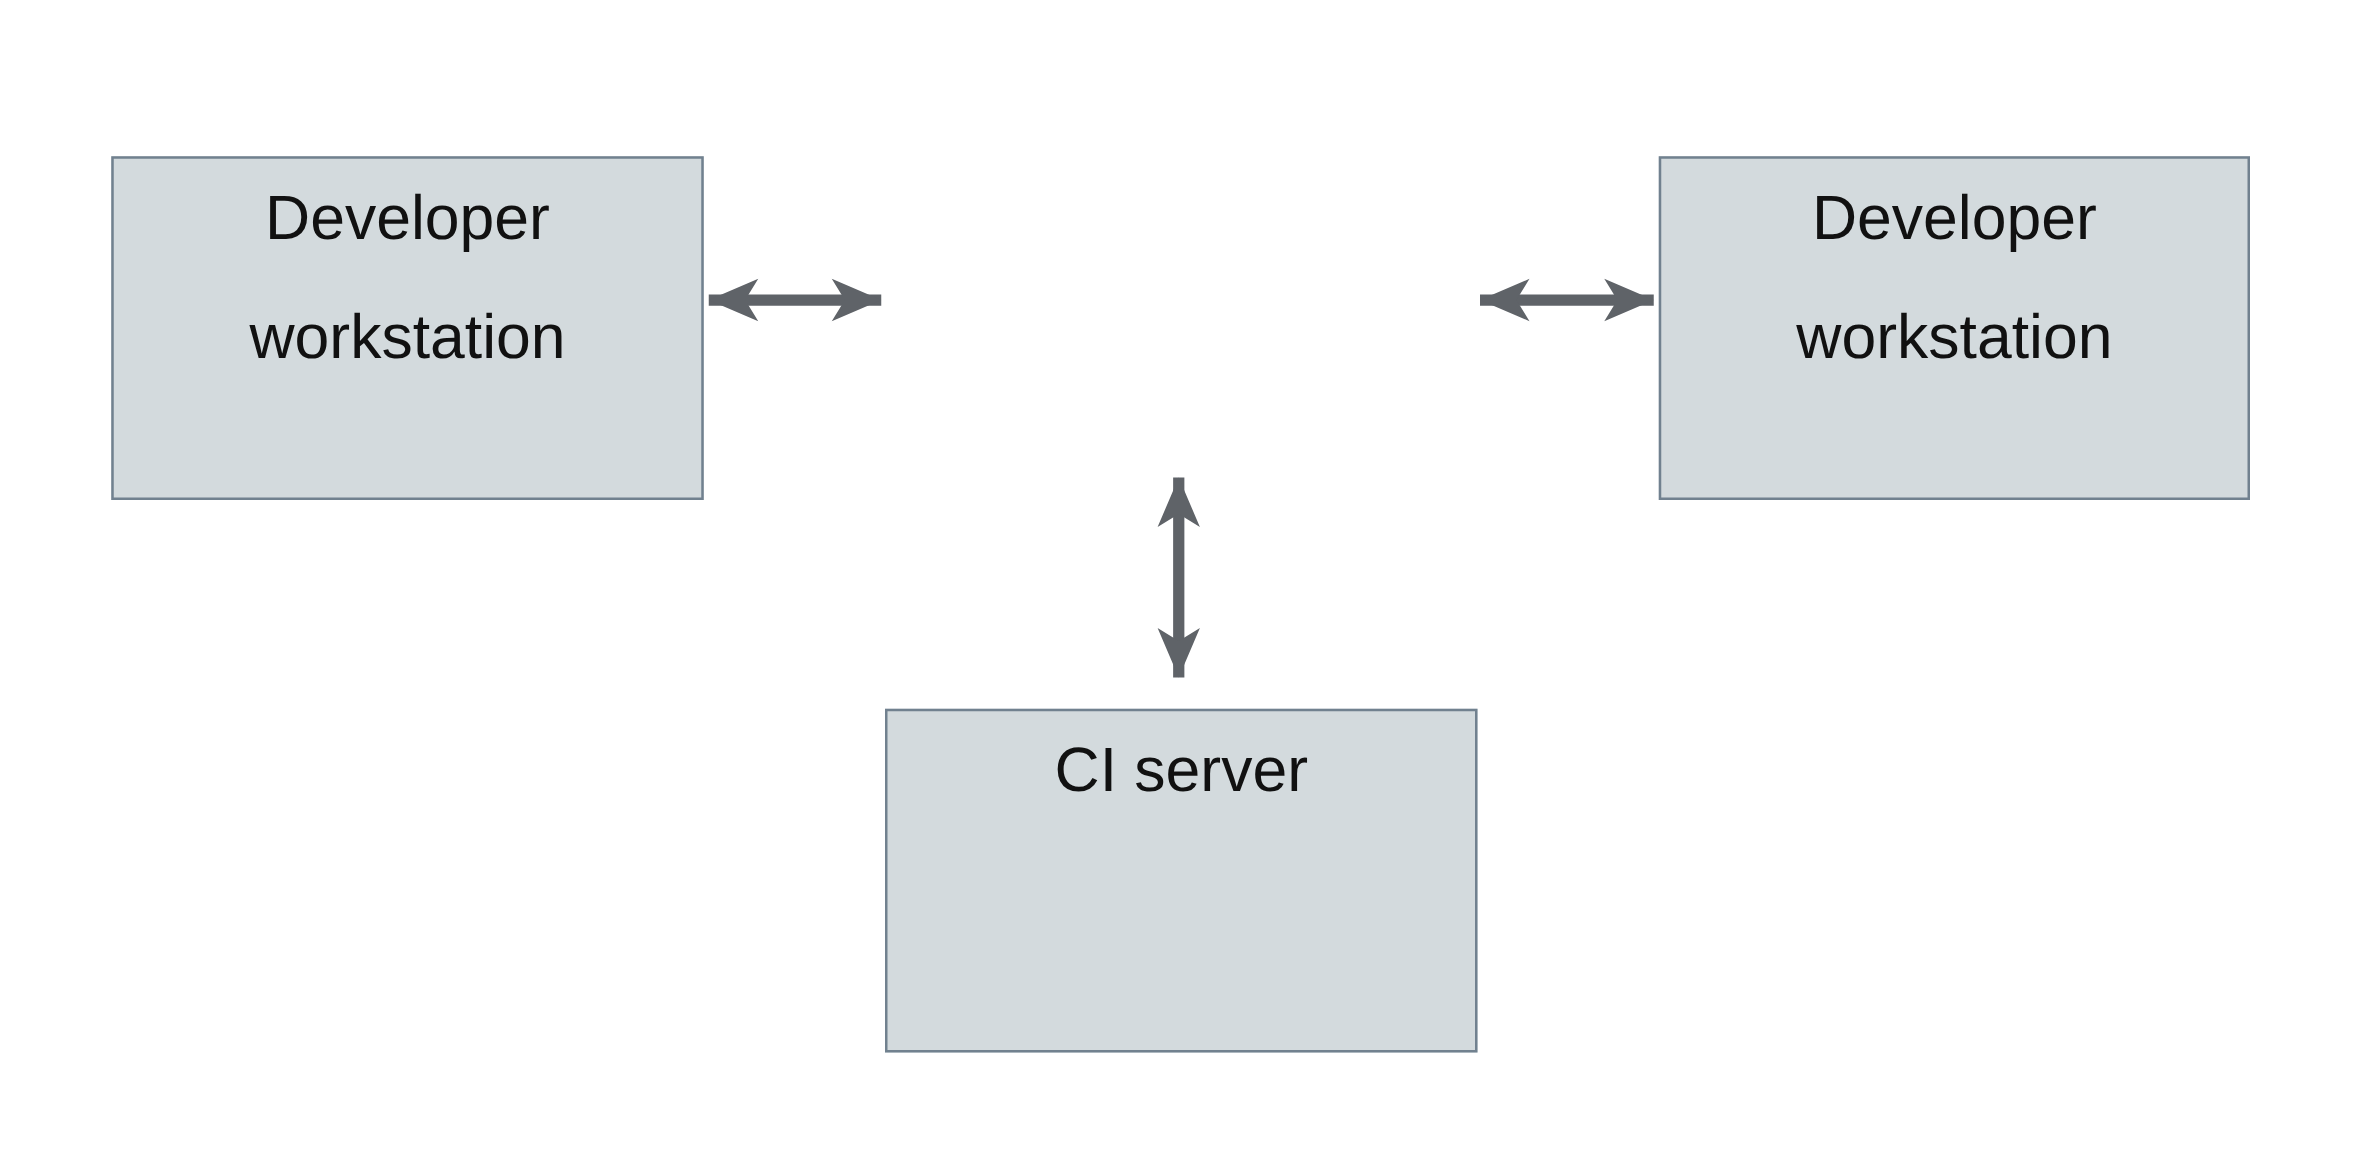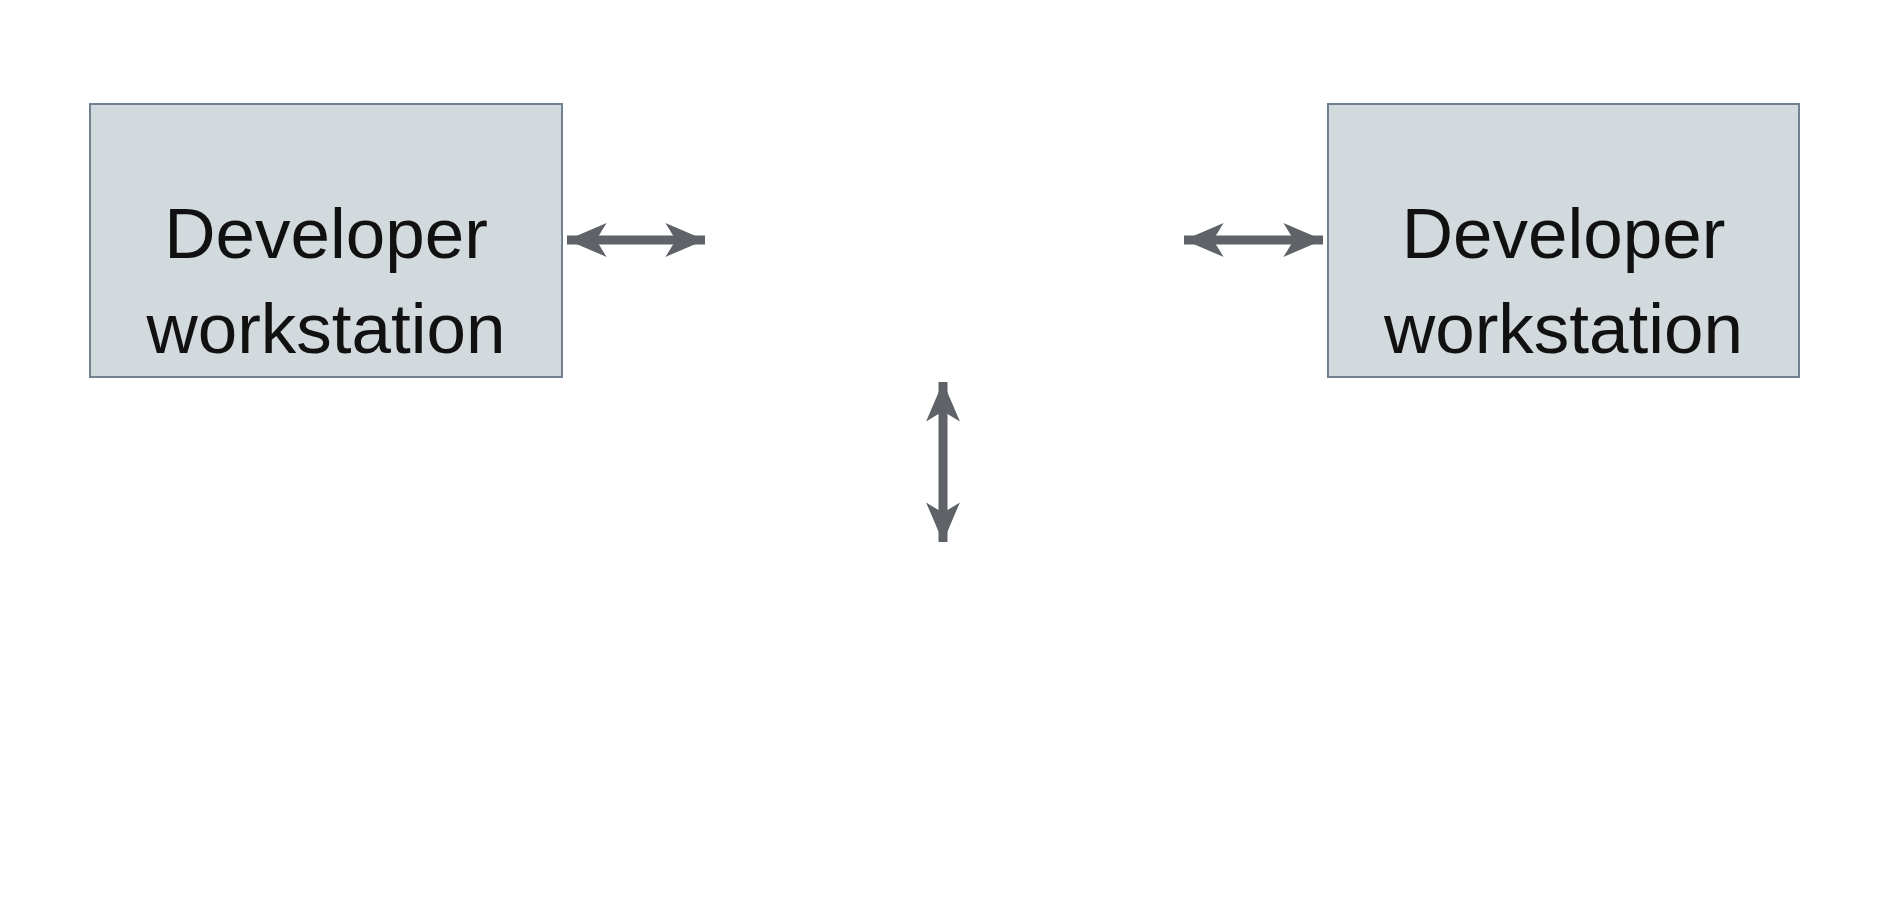--- a/index.html
+++ b/index.html
@@ -21,28 +21,29 @@
     height: 922px;
     background: var(--bg);
     font-family: "Liberation Sans", sans-serif;
     overflow: hidden;
   }
   .node {
     position: absolute;
     background: var(--node-fill);
     border: 2px solid var(--node-border);
     display: flex;
-    align-items: flex-end;
+    align-items: flex-start;
     justify-content: center;
     text-align: center;
     color: var(--text);
-    font-size: 71px;
+    font-size: 50px;
     line-height: 95px;
     white-space: pre-line;
     letter-spacing: 0px;
+    margin-top: 22px;
   }
   .node-dev-left  { left: 89px;   top: 103px; width: 474px; height: 275px; }
   .node-cache     { left: 708px;  top: 103px; width: 473px; height: 275px; }
   .node-dev-right { left: 1327px; top: 103px; width: 473px; height: 275px; }
   .node-ci        { left: 708px;  top: 545px; width: 474px; height: 275px; }
   .edges-layer {
     position: absolute;
     left: 0; top: 0;
     width: 1900px;
     height: 922px;
@@ -73,14 +74,17 @@
     <span>Developer
 workstation</span>
   </div>
 
 
   <div class="node node-dev-right">
     <span>Developer
 workstation</span>
   </div>
 
+  <div class="node node-ci">
+    <span>CI server</span>
+  </div>
 
 </div>
 
 </body></html>

